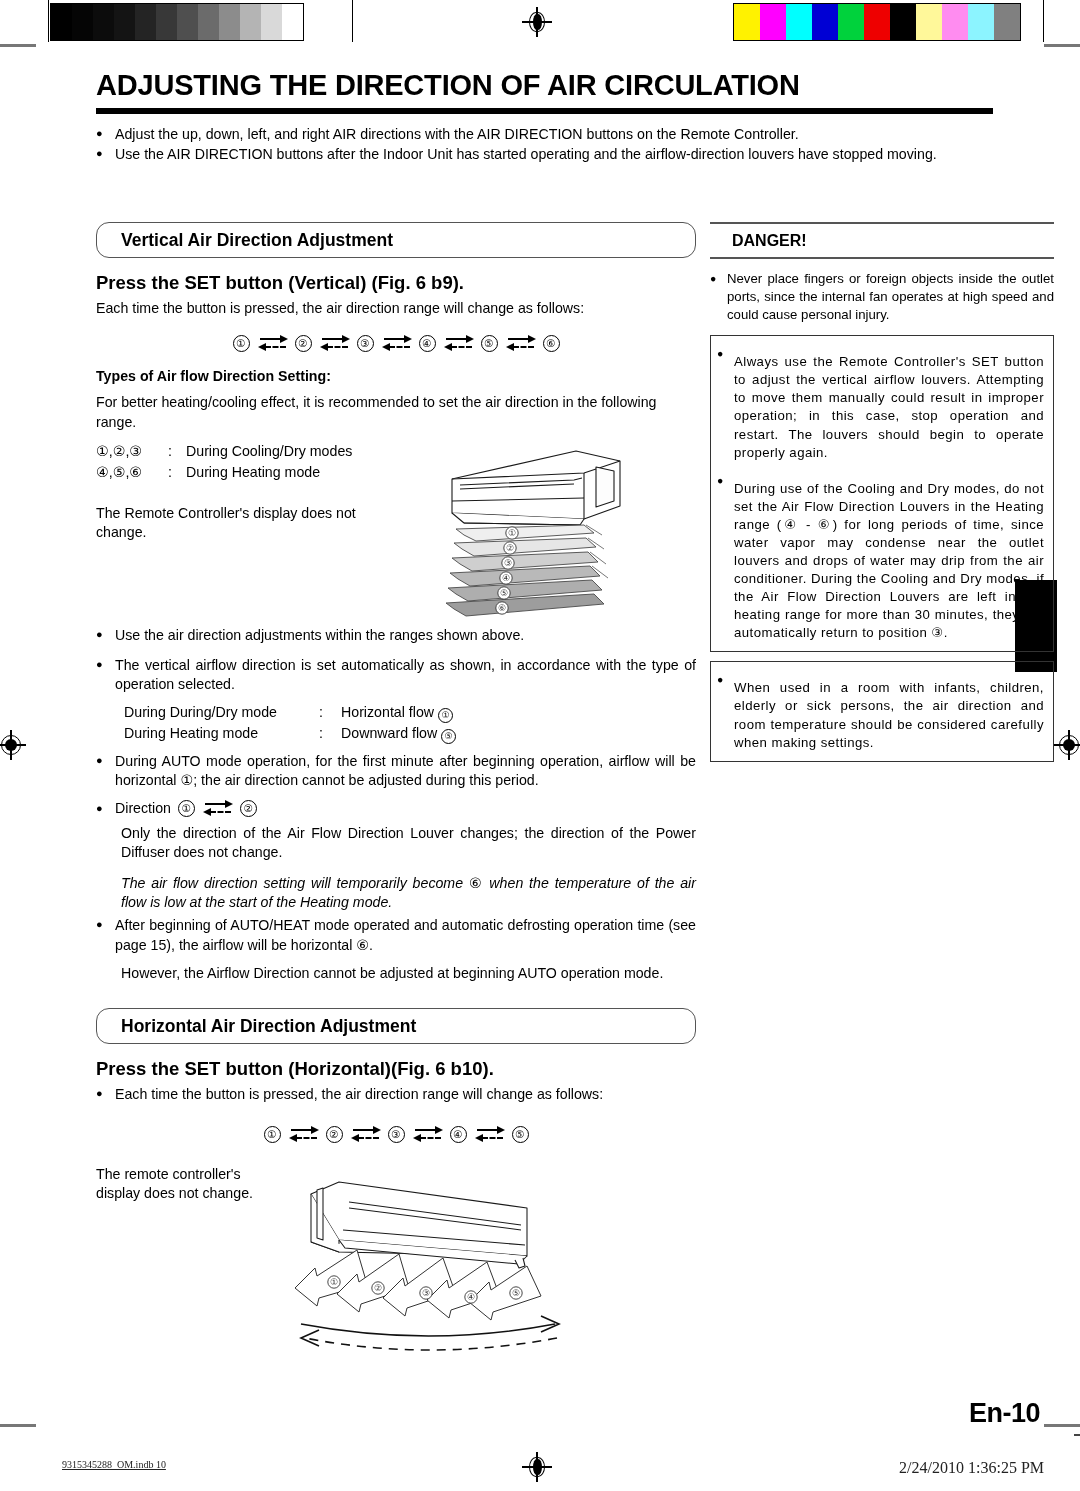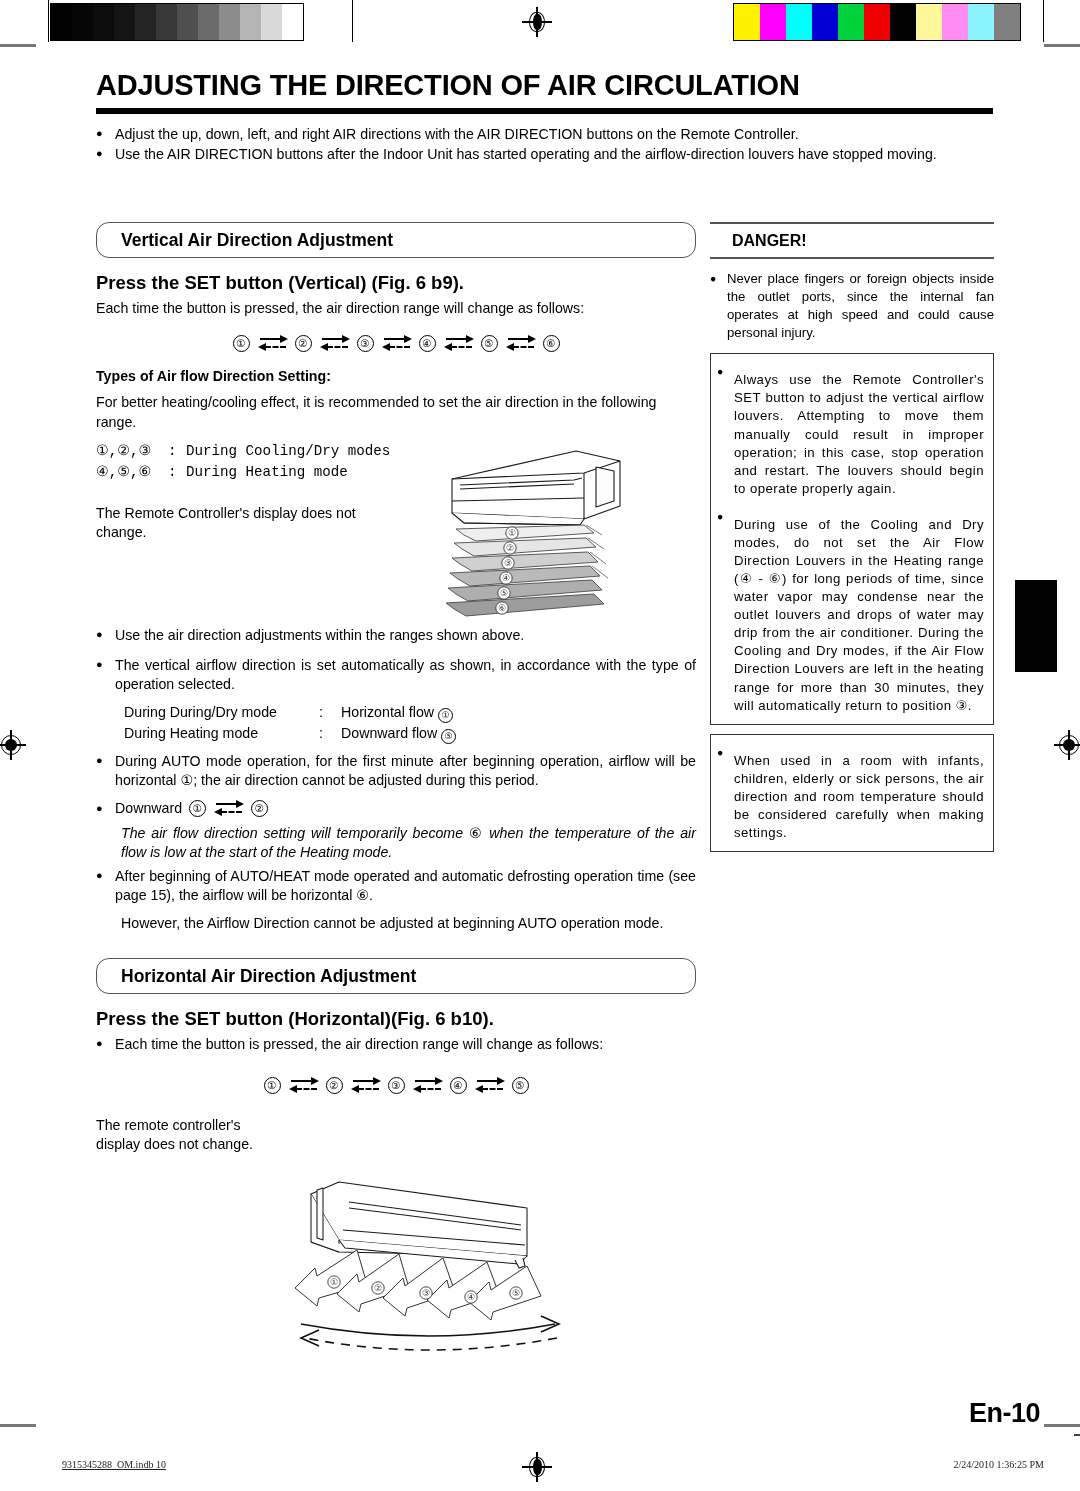--- a/index.html
+++ b/index.html
@@ -38,21 +38,21 @@
   .title-rule{position:absolute;left:92px;top:108px;width:897px;height:6px;background:#000;}
 
   
   .intro{position:absolute;left:92px;top:125px;width:900px;font-size:14.2px;line-height:1.35;}
   .bl{display:flex;margin-bottom:1px;}
   .bl .dot{flex:0 0 19px;font-size:11px;line-height:1.62;}
   .bl .tx{flex:1;}
 
   
   .colL{position:absolute;left:92px;top:222px;width:600px;}
-  .colR{position:absolute;left:706px;top:222px;width:284px;}
+  .colR{position:absolute;left:706px;top:222px;width:344px;}
 
   .sec-head{border:1.6px solid #555;border-radius:13px;height:34px;
      display:flex;align-items:center;padding-left:24px;
      font-size:17.5px;font-weight:bold;margin-bottom:14px;}
   h2.sub{margin:0 0 5px 0;font-size:18.5px;font-weight:bold;}
   .para{font-size:14.2px;line-height:1.36;margin-bottom:4px;}
 
   
   .seq{display:flex;align-items:center;justify-content:center;margin:17px 0 16px 0;}
   .cnum{display:inline-block;width:15px;height:15px;line-height:14px;text-align:center;
@@ -93,21 +93,21 @@
   .sp{letter-spacing:0.45px;margin-top:8px;}
 
   
   .illus-v{position:absolute;left:430px;top:443px;width:215px;height:200px;}
   .illus-h{position:absolute;left:275px;top:1172px;width:340px;height:195px;}
 
   
   .pagenum{position:absolute;right:92px;top:1398px;font-size:27px;font-weight:bold;letter-spacing:-0.5px;}
   .foot-l{position:absolute;left:58px;top:1459px;font-size:10px;
      font-family:"Liberation Serif","DejaVu Serif",serif;color:#222;text-decoration:underline;}
-  .foot-r{position:absolute;right:88px;top:1459px;font-size:10px;
+  .foot-r{position:absolute;right:88px;top:1459px;font-size:16px;
      font-family:"Liberation Serif","DejaVu Serif",serif;color:#222;}
   .foot-rule{position:absolute;right:30px;top:1448px;width:1.5px;height:34px;background:#444;}
   .foot-rule-top{position:absolute;right:18px;top:1434px;width:40px;height:1.5px;background:#444;}
 </style>
 </head>
 <body>
 
 <div class="calib-wrap">
   <div class="gray-rule-l"></div>
   <div class="gray-bars" id="grayBars">
@@ -230,21 +230,21 @@
           <span class="tophd"></span>
           <span class="bot"></span>
           <span class="bothd"></span>
         </span>
         <span class="cnum">⑥</span>
       </div>
 
     <div class="boldlead">Types of Air flow Direction Setting:</div>
     <div class="para">For better heating/cooling effect, it is recommended to set the air direction in the following range.</div>
 
-    <div class="modes" style="margin-top:9px;font-family:Liberation Mono, monospace;">
+    <div class="modes" style="margin-top:9px;">
       <div class="r">
         <div class="k">①,②,③</div>
         <div class="c">:</div>
         <div>During Cooling/Dry modes</div>
       </div>
       <div class="r">
         <div class="k">④,⑤,⑥</div>
         <div class="c">:</div>
         <div>During Heating mode</div>
       </div>
@@ -280,32 +280,33 @@
       </div>
 
       <div class="bl" style="font-size:14.2px;line-height:1.35;margin-bottom:9px;">
         <div class="dot">●</div>
         <div class="tx just">During AUTO mode operation, for the first minute after beginning operation, airflow will be horizontal ①; the air direction cannot be adjusted during this period.</div>
       </div>
 
       <div class="bl" style="font-size:14.2px;line-height:1.35;align-items:center;margin-bottom:6px;">
         <div class="dot" style="line-height:1.4;">●</div>
         <div class="tx" style="display:flex;align-items:center;">
-          <span>Downward</span>
+          <span>Direction</span>
           <span class="cnum" style="margin-left:7px;">①</span>
           <span class="arr">
             <span class="top"></span>
               <span class="tophd"></span>
               <span class="bot"></span>
               <span class="bothd"></span>
           </span>
           <span class="cnum">②</span>
         </div>
       </div>
 
+      <div class="para just indent" style="margin-bottom:11px;">Only the direction of the Air Flow Direction Louver changes; the direction of the Power Diffuser does not change.</div>
       <div class="para just indent" style="font-style:italic;">The air flow direction setting will temporarily become ⑥ when the temperature of the air flow is low at the start of the Heating mode.</div>
 
       <div class="bl" style="font-size:14.2px;line-height:1.35;margin-bottom:9px;">
         <div class="dot">●</div>
         <div class="tx just">After beginning of AUTO/HEAT mode operated and automatic defrosting operation time (see page 15), the airflow will be horizontal ⑥.</div>
       </div>
       <div class="para just indent">However, the Airflow Direction cannot be adjusted at beginning AUTO operation mode.</div>
     </div>
 
     <div style="margin-top:25px;">

